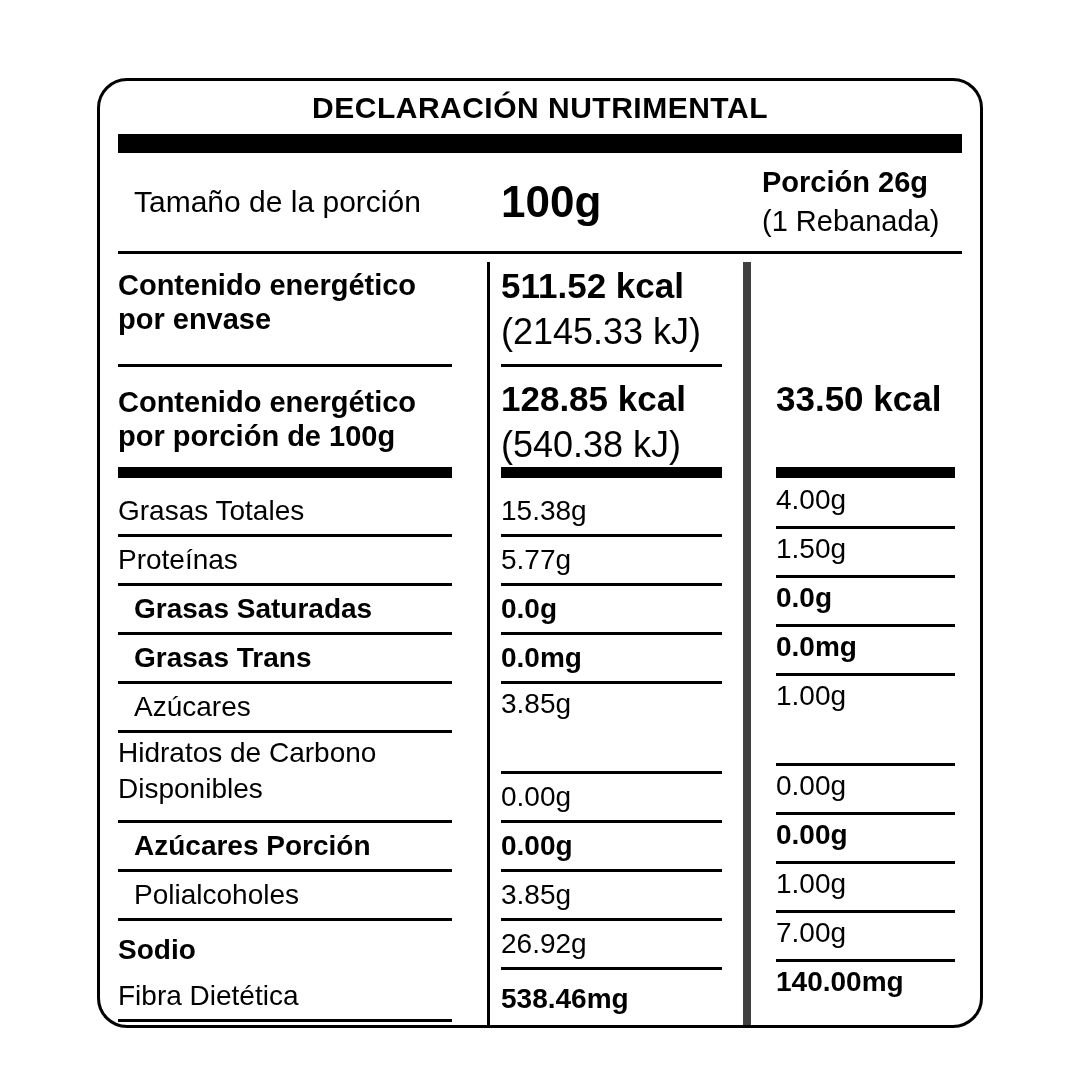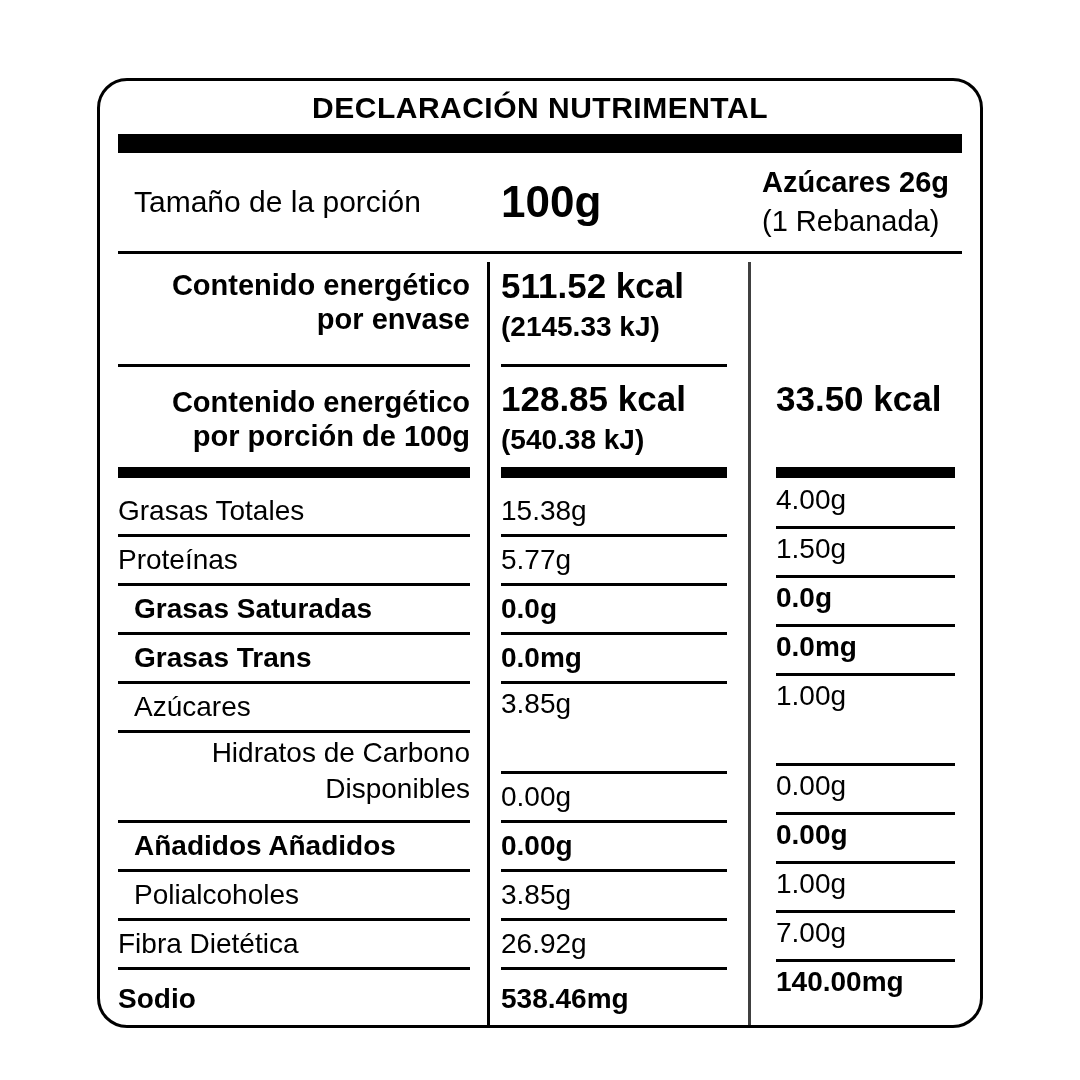--- a/index.html
+++ b/index.html
@@ -39,31 +39,31 @@
   .sr-portion { padding-left: 11px; font-size: 29px; line-height: 1.35; }
   .sr-portion .p-main { font-weight: bold; }
 
   .hr-full { height: 3px; flex: 0 0 3px; background: #000; margin: 0 18px; }
 
   .body {
     flex: 1; margin-top: 8px;
     display: grid; grid-template-columns: 387px 264px 1fr;
   }
   .col { display: flex; flex-direction: column; }
-  .col-1 { padding: 0 17px 0 18px; text-align: right; }
-  .col-2 { border-left: 3px solid #000; border-right: 3px solid #404040; padding: 0 21px 0 11px; }
+  .col-1 { padding: 0 35px 0 18px; }
+  .col-2 { border-left: 3px solid #000; border-right: 8px solid #404040; padding: 0 21px 0 11px; }
   .col-3 { padding: 0 25px 0 25px; }
 
   
   .e1 { height: 105px; flex: 0 0 105px; border-bottom: 3px solid #000; }
   .e1.noline { border-bottom: none; }
   .e2 { height: 100px; flex: 0 0 100px; padding-top: 12px; }
   .e-label { font-size: 29px; font-weight: bold; line-height: 1.18; padding-top: 6px; }
   .kcal { font-size: 35px; font-weight: bold; line-height: 1.15; }
-  .kj   { font-size: 28px; font-weight: bold; margin-top: 5px; }
+  .kj   { font-size: 36px; font-weight: normal; margin-top: 5px; }
   .col-2 .e1 { padding-top: 4px; }
 
   .bar-sec { height: 11px; flex: 0 0 11px; background: #000; }
 
   
   .rows { margin-top: 10px; display: flex; flex-direction: column; }
   .col-3 .rows { margin-top: 2px; }
   .r {
     height: 49px; flex: 0 0 49px;
     border-bottom: 3px solid #000;
@@ -84,21 +84,21 @@
   <div class="label-box">
 
     <div class="title-row">DECLARACIÓN NUTRIMENTAL</div>
 
     <div class="bar-full"></div>
 
     <div class="serving-row">
       <div class="sr-label">Tamaño de la porción</div>
       <div class="sr-size">100g</div>
       <div class="sr-portion">
-        <div class="p-main">Azúcares 26g</div>
+        <div class="p-main">Porción 26g</div>
         <div class="p-note">(1 Rebanada)</div>
       </div>
     </div>
 
     <div class="hr-full"></div>
 
     <div class="body">
 
       <div class="col col-1">
         <div class="e1">
@@ -114,24 +114,24 @@
           </div>
         </div>
         <div class="bar-sec"></div>
         <div class="rows">
           <div class="r">Grasas Totales</div>
           <div class="r">Proteínas</div>
           <div class="r b ind">Grasas Saturadas</div>
           <div class="r b ind">Grasas Trans</div>
           <div class="r ind">Azúcares</div>
           <div class="r tall">Hidratos de Carbono Disponibles</div>
-          <div class="r b ind">Añadidos Añadidos</div>
+          <div class="r b ind">Azúcares Porción</div>
           <div class="r ind">Polialcoholes</div>
+          <div class="r b last">Sodio</div>
           <div class="r">Fibra Dietética</div>
-          <div class="r b last">Sodio</div>
         </div>
       </div>
 
       <div class="col col-2">
         <div class="e1">
           <div class="kcal">511.52 kcal</div>
           <div class="kj">(2145.33 kJ)</div>
         </div>
         <div class="e2">
           <div class="kcal">128.85 kcal</div>

